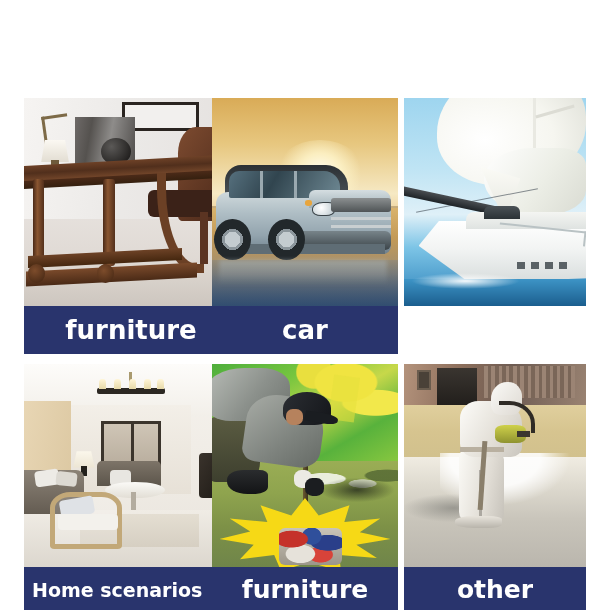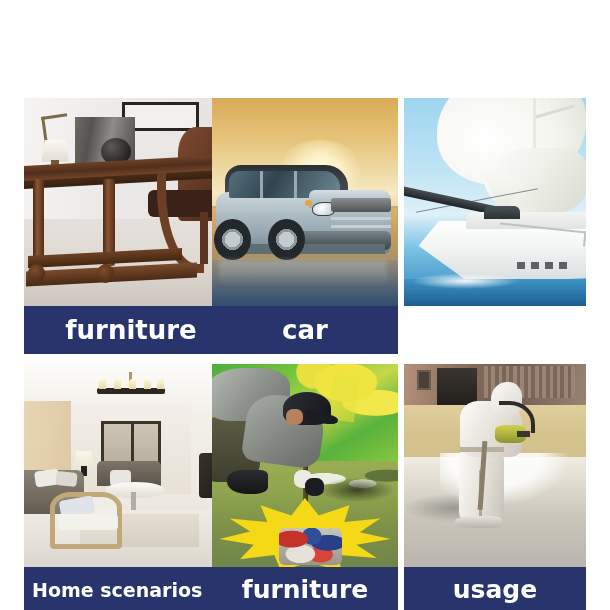--- a/index.html
+++ b/index.html
@@ -828,20 +828,20 @@
           <div class="ot-shoe"></div>
           <div class="ot-torso"></div>
           <div class="ot-belt"></div>
           <div class="ot-hood"></div>
           <div class="ot-hose"></div>
           <div class="ot-hose-2"></div>
           <div class="ot-sprayer"></div>
           <div class="ot-nozzle"></div>
         </div>
         <div class="label-bar">
-          <span>usage</span>
+          <span>other</span>
         </div>
       </div>
 
     </div>
 
   </div>
 </div>
 
 </body></html>

